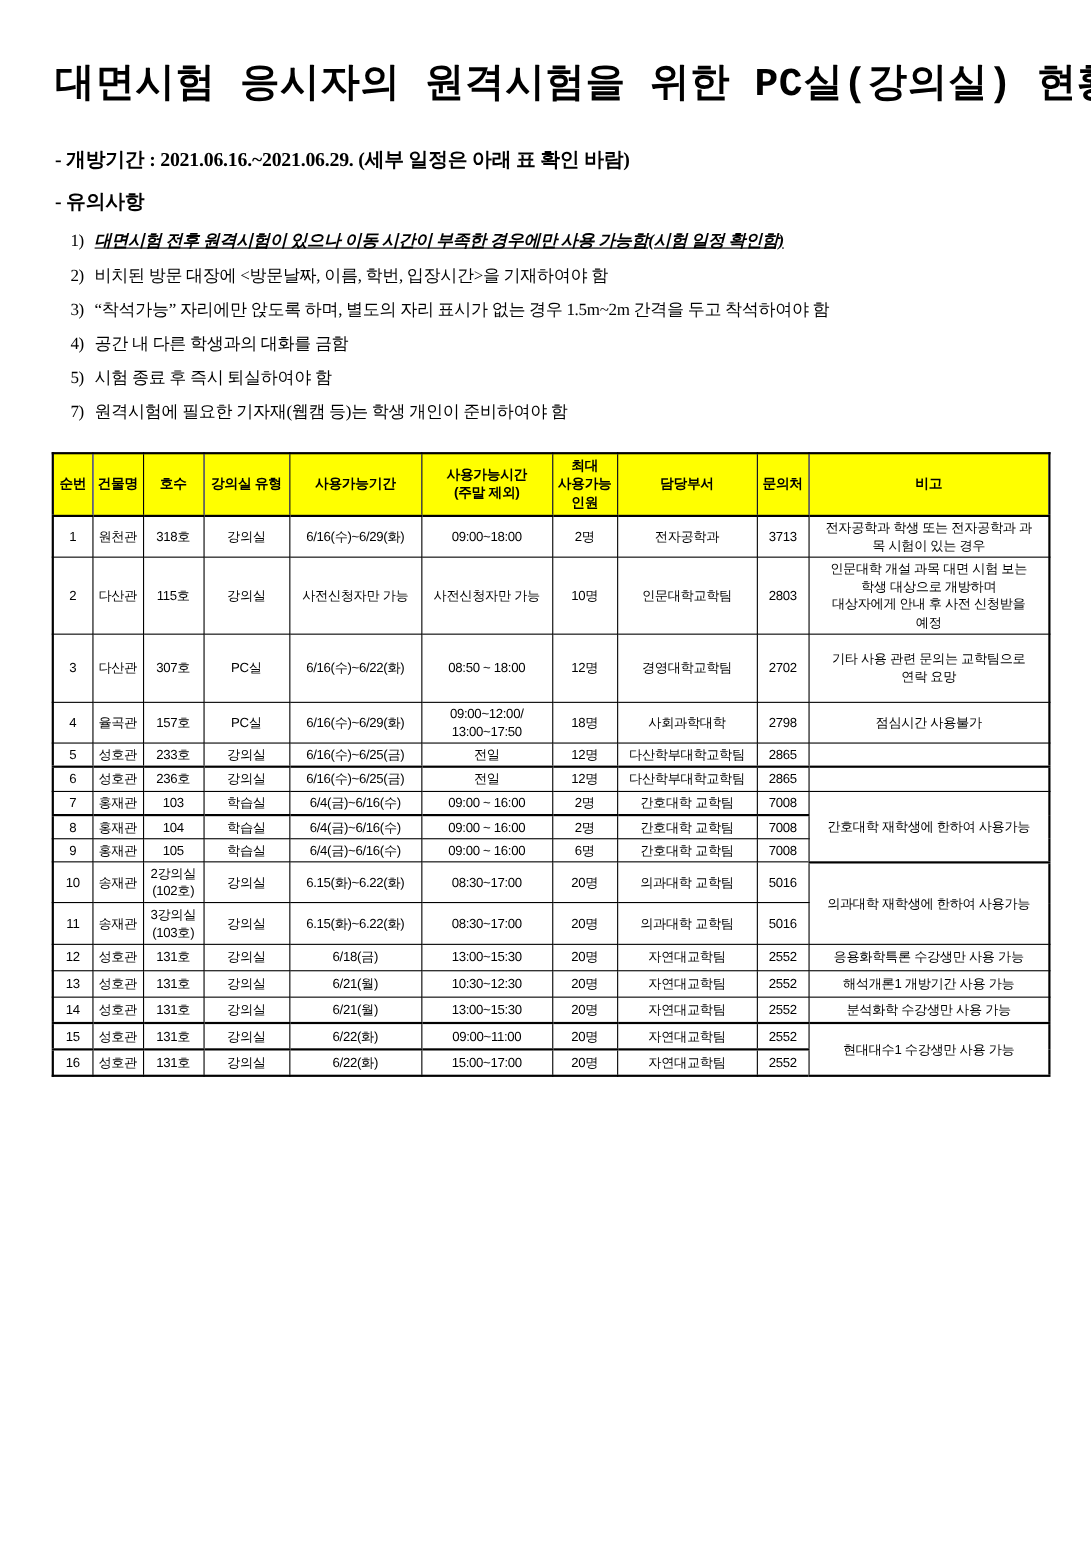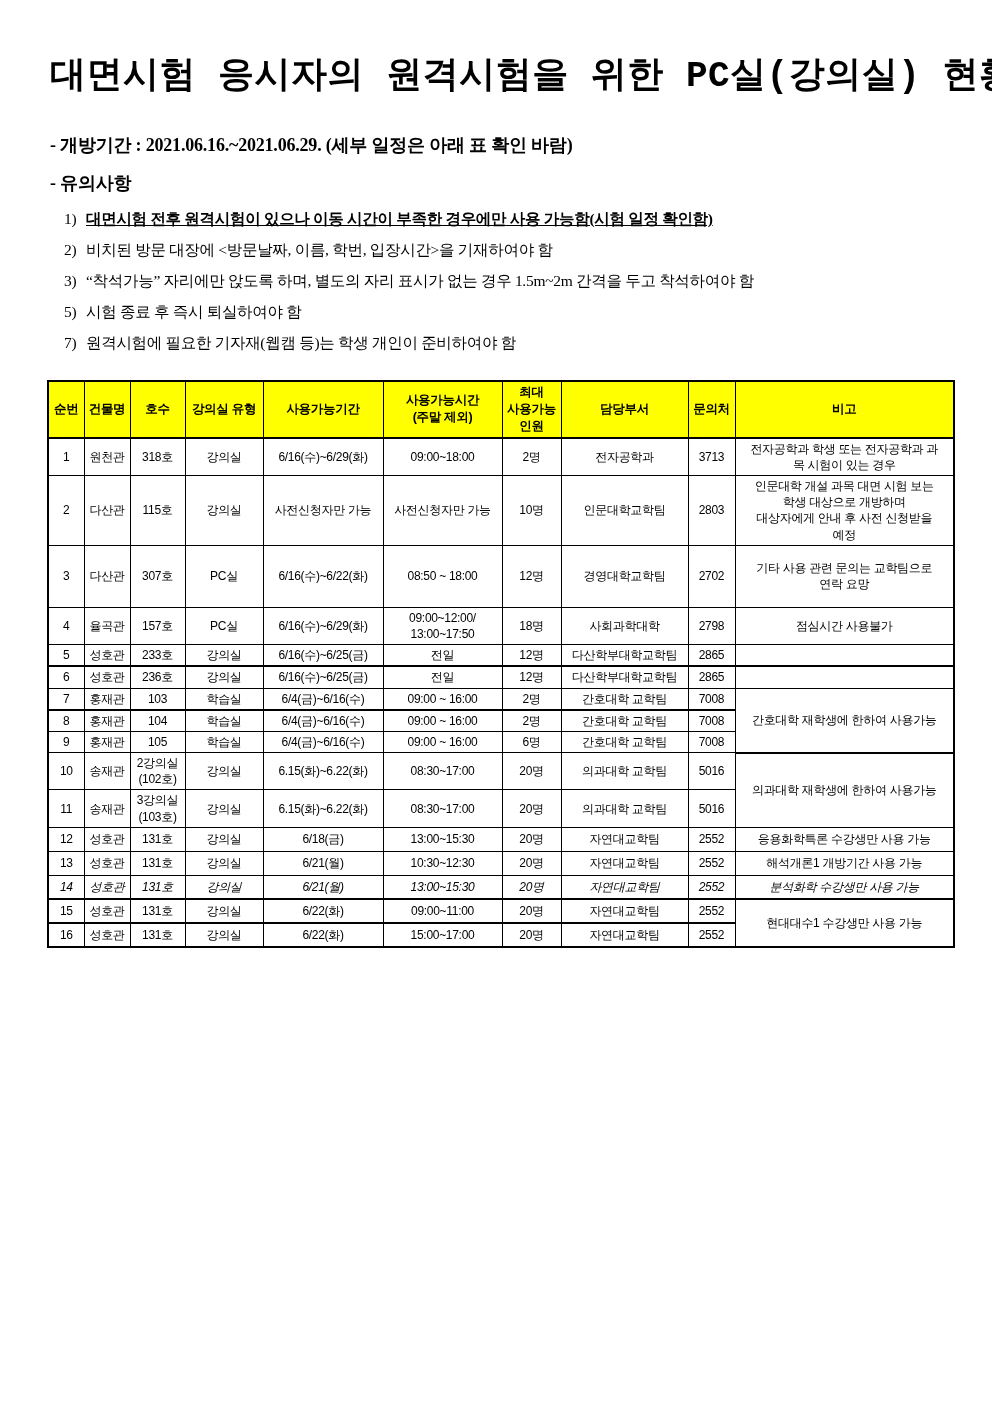--- a/index.html
+++ b/index.html
@@ -44,20 +44,21 @@
     white-space: nowrap;
   }
   .note-item .num {
     display: inline-block;
     min-width: 20px;
     margin-right: 2px;
   }
   .note-item.em .note-text {
     font-weight: bold;
     text-decoration: underline;
+    font-style: italic;
   }
   table.rooms {
     border-collapse: collapse;
     table-layout: fixed;
     margin: 26px 0 0 -3px;
     border: 2.5px solid #000;
     font-family: "Liberation Sans", sans-serif;
   }
   table.rooms th,
   table.rooms td {
@@ -89,20 +90,21 @@
 <div class="page">
   <h1 class="doc-title">대면시험 응시자의 원격시험을 위한 PC실(강의실) 현황</h1>
 
   <div class="info-line">- 개방기간 : 2021.06.16.~2021.06.29. (세부 일정은 아래 표 확인 바람)</div>
   <div class="info-line">- 유의사항</div>
 
   <div class="notes">
       <div class="note-item em"><span class="num">1)</span><span class="note-text">대면시험 전후 원격시험이 있으나 이동 시간이 부족한 경우에만 사용 가능함(시험 일정 확인함)</span></div>
       <div class="note-item"><span class="num">2)</span><span class="note-text">비치된 방문 대장에 &lt;방문날짜, 이름, 학번, 입장시간&gt;을 기재하여야 함</span></div>
       <div class="note-item"><span class="num">3)</span><span class="note-text">“착석가능” 자리에만 앉도록 하며, 별도의 자리 표시가 없는 경우 1.5m~2m 간격을 두고 착석하여야 함</span></div>
+      <div class="note-item"><span class="num">4)</span><span class="note-text">공간 내 다른 학생과의 대화를 금함</span></div>
       <div class="note-item"><span class="num">5)</span><span class="note-text">시험 종료 후 즉시 퇴실하여야 함</span></div>
       <div class="note-item"><span class="num">7)</span><span class="note-text">원격시험에 필요한 기자재(웹캠 등)는 학생 개인이 준비하여야 함</span></div>
     </div>
 
   <table class="rooms">
     <colgroup>
         <col style="width: 36px;">
         <col style="width: 46px;">
         <col style="width: 55px;">
         <col style="width: 78px;">
@@ -274,21 +276,21 @@
           <td>성호관</td>
           <td>131호</td>
           <td>강의실</td>
           <td>6/21(월)</td>
           <td>10:30~12:30</td>
           <td>20명</td>
           <td>자연대교학팀</td>
           <td>2552</td>
           <td>해석개론1 개방기간 사용 가능</td>
         </tr>
-        <tr class="thick" style="height: 24px; font-style: italic;">
+        <tr class="thick" style="height: 24px;">
           <td>14</td>
           <td>성호관</td>
           <td>131호</td>
           <td>강의실</td>
           <td>6/21(월)</td>
           <td>13:00~15:30</td>
           <td>20명</td>
           <td>자연대교학팀</td>
           <td>2552</td>
           <td>분석화학 수강생만 사용 가능</td>

